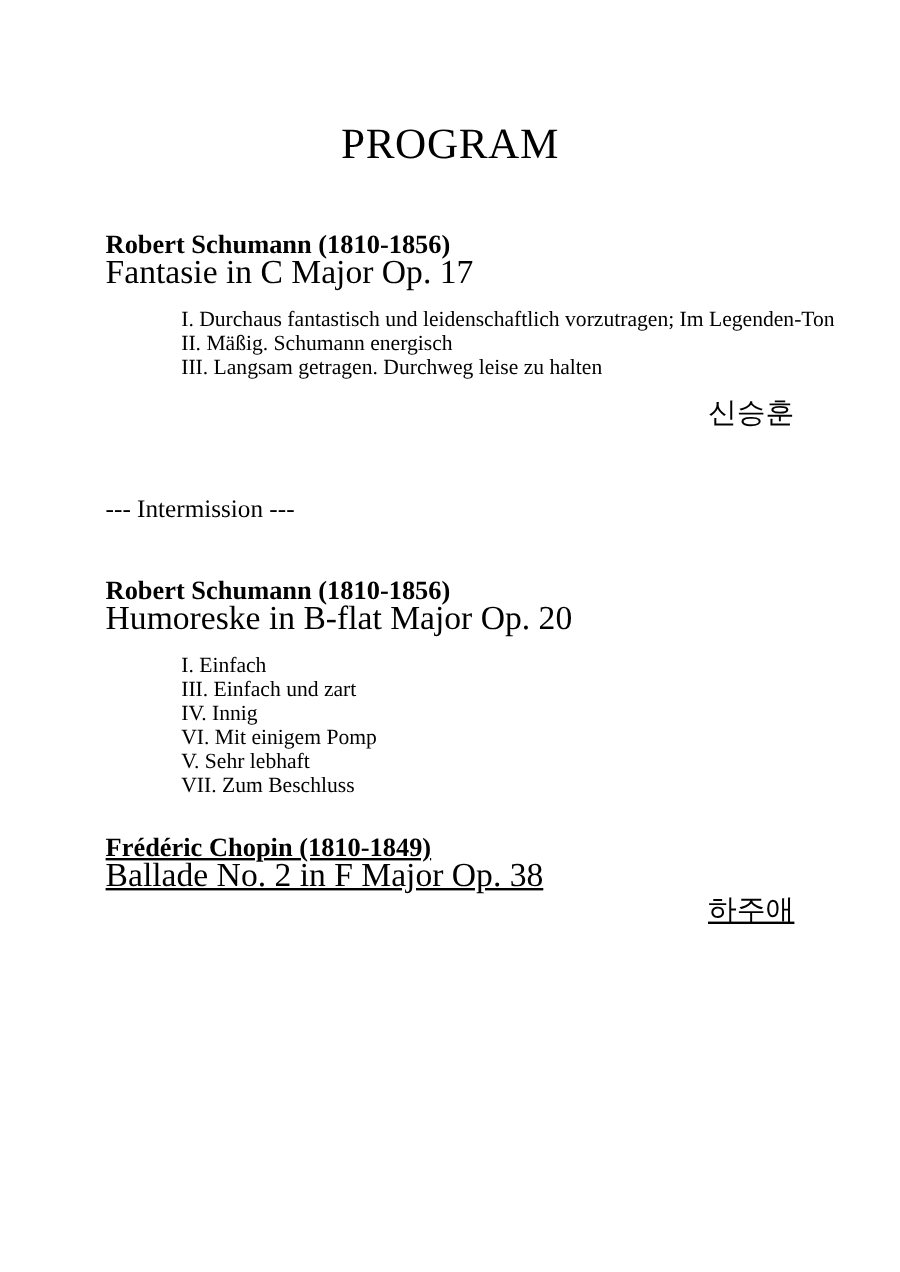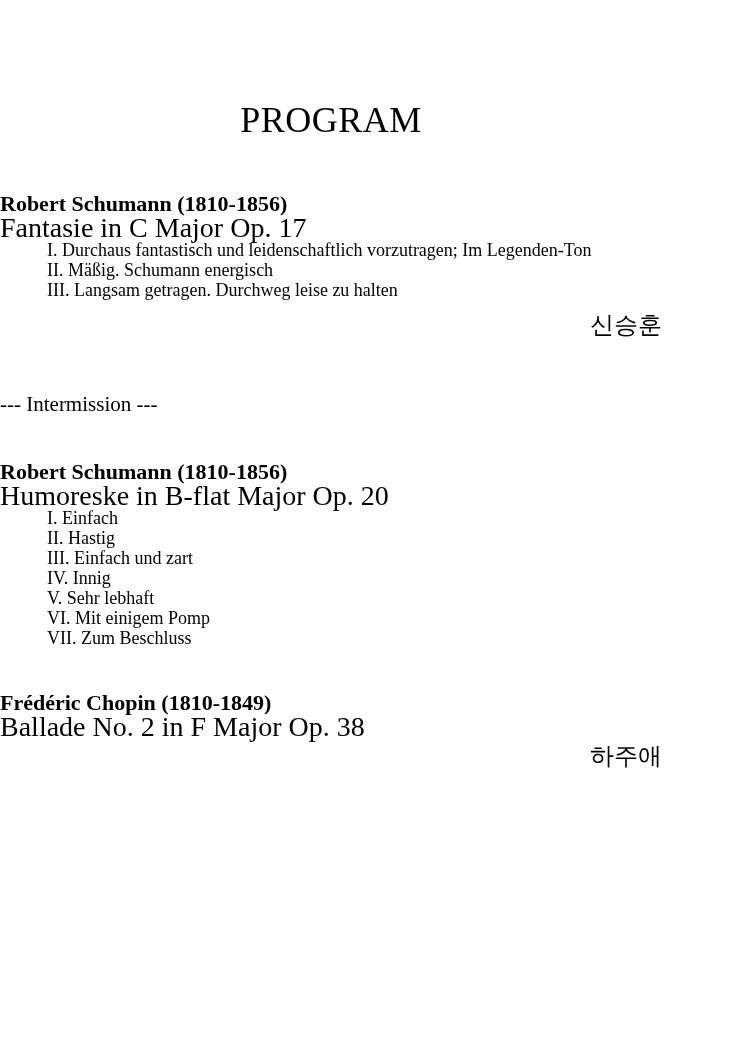--- a/index.html
+++ b/index.html
@@ -15,47 +15,48 @@
     font-family: "Liberation Serif", serif;
     -webkit-font-smoothing: antialiased;
   }
   .page {
     position: relative;
     width: 750px;
     height: 1060px;
     background: #ffffff;
   }
   .content {
+    padding-left: 88px;
     padding-right: 88px;
   }
   .doc-title {
     font-size: 36px;
     line-height: 40px;
     font-weight: 400;
     text-align: center;
     margin: 100px 0 0 0;
     letter-spacing: 0.5px;
   }
   .section-1 { margin-top: 52px; }
   .section-2 { margin-top: 44px; }
-  .section-3 { margin-top: 43px; }
+  .section-3 { margin-top: 30px; text-decoration: underline; }
   .composer {
     font-size: 22px;
     line-height: 24px;
     font-weight: bold;
     margin: 0;
   }
   .work {
     font-size: 28px;
     line-height: 24px;
     margin: 0;
   }
   .movements {
     list-style: none;
-    margin: 0;
+    margin: 16px;
     padding: 0 0 0 47px;
   }
   .movements li {
     font-size: 18px;
     line-height: 20px;
     white-space: nowrap; 
   }
   .performer {
     font-family: "Liberation Sans", sans-serif;
     font-size: 24px;
@@ -92,25 +93,24 @@
       <p class="performer">신승훈</p>
     </div>
 
     <p class="intermission">--- Intermission ---</p>
 
     <div class="section-2">
       <p class="composer">Robert Schumann (1810-1856)</p>
       <p class="work">Humoreske in B-flat Major Op. 20</p>
       <ul class="movements">
         <li>I. Einfach</li>
-        <li>II. Hastig</li>
         <li>III. Einfach und zart</li>
         <li>IV. Innig</li>
+        <li>VI. Mit einigem Pomp</li>
         <li>V. Sehr lebhaft</li>
-        <li>VI. Mit einigem Pomp</li>
         <li>VII. Zum Beschluss</li>
       </ul>
     </div>
 
     <div class="section-3">
       <p class="composer">Frédéric Chopin (1810-1849)</p>
       <p class="work">Ballade No. 2 in F Major Op. 38</p>
       <p class="performer tight">하주애</p>
     </div>
 

